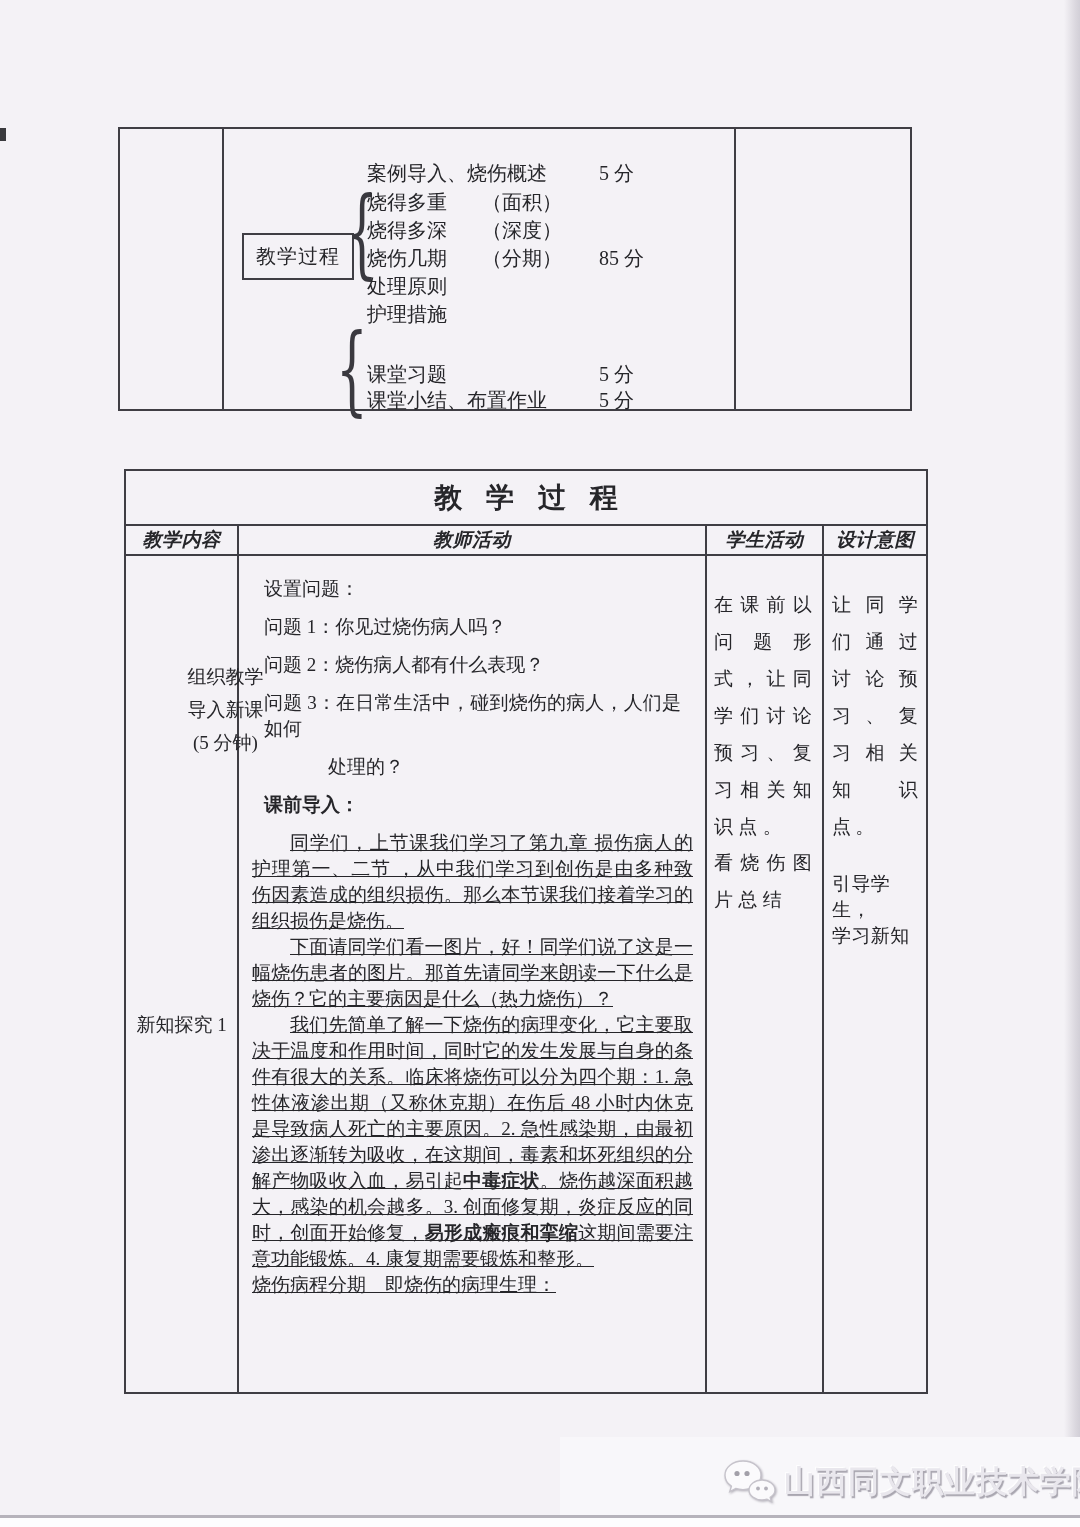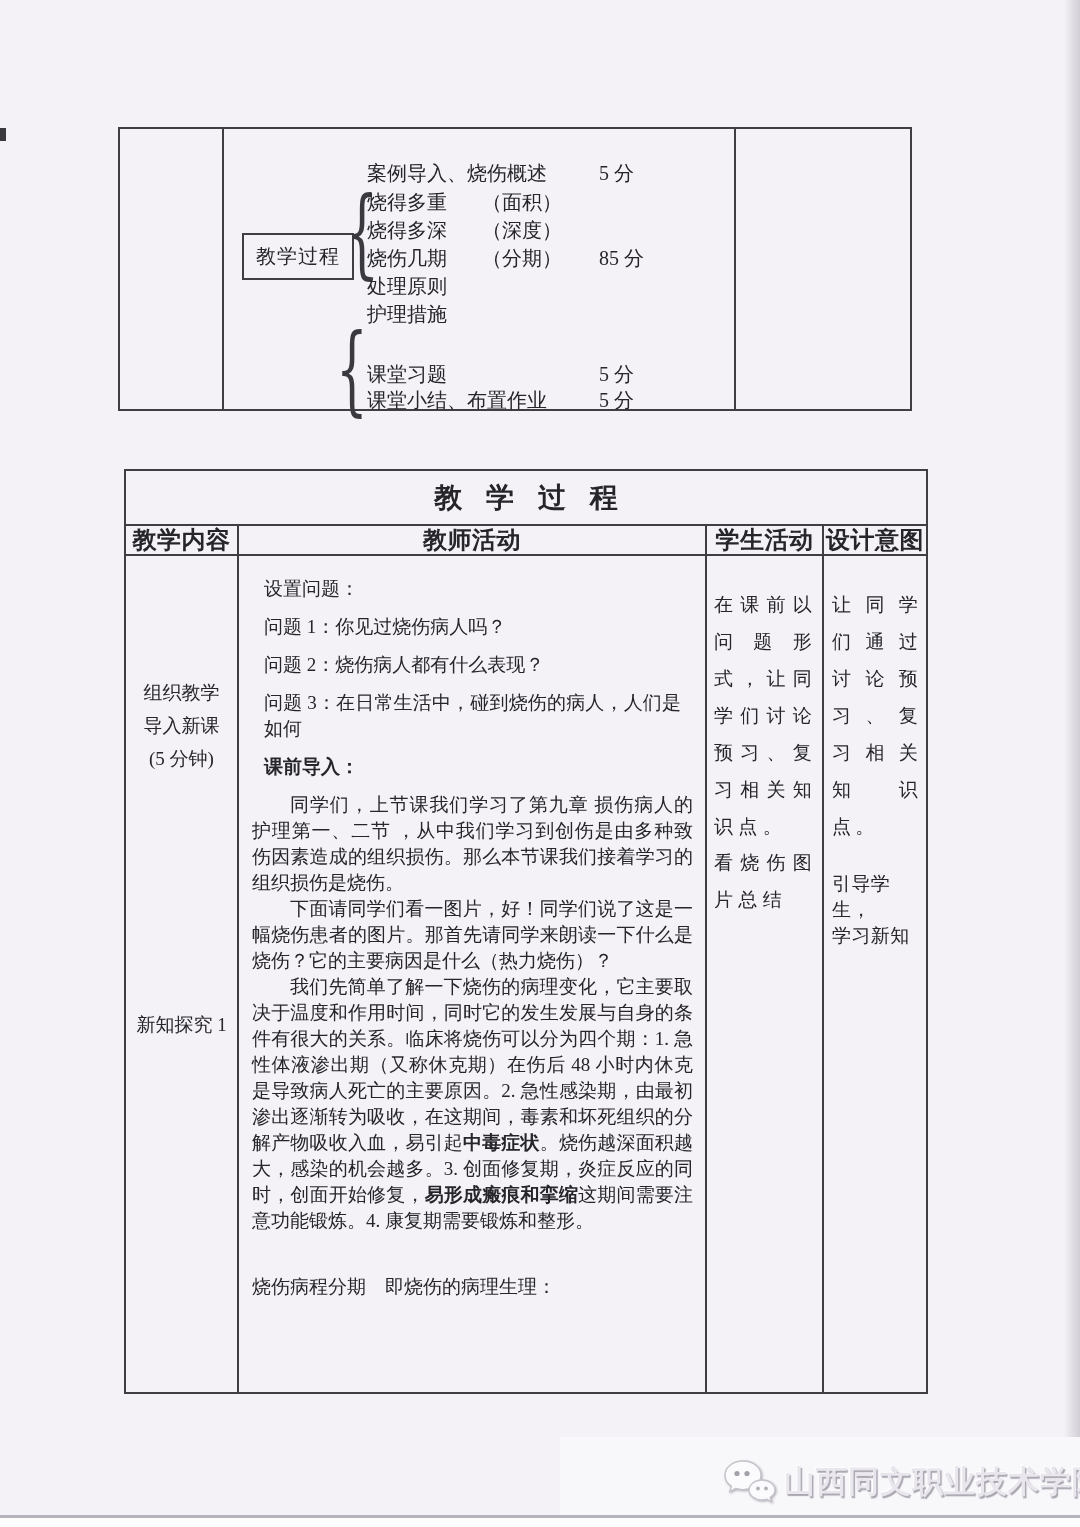--- a/index.html
+++ b/index.html
@@ -37,36 +37,36 @@
   
   .lesson-table{position:absolute;left:124px;top:469px;width:804px;height:925px;
     border:2px solid #3f3e44;box-sizing:border-box;
     display:grid;grid-template-columns:113px 468px 117px auto;
     grid-template-rows:55px 30px 1fr;}
   .lt-title{grid-column:1/5;border-bottom:2px solid #3f3e44;
     display:flex;align-items:center;justify-content:center;
     font-size:28px;font-weight:600;letter-spacing:0.85em;text-indent:0.85em;}
   .lt-h{border-bottom:2px solid #3f3e44;border-right:2px solid #3f3e44;
     display:flex;align-items:center;justify-content:center;
-    font-size:24px;font-weight:700;letter-spacing:0.5px;}
+    font-size:19px;font-weight:700;letter-spacing:0.5px;font-style:italic;}
   .lt-h.last{border-right:none;}
   .lt-c{border-right:2px solid #3f3e44;position:relative;box-sizing:border-box;}
   .lt-c.last{border-right:none;}
 
   .content-block{position:absolute;left:0;width:100%;text-align:center;
     font-size:19px;line-height:33px;}
-  .content-b1{top:120px;}
+  .content-b1{top:104px;padding-left:44px;}
   .content-b2{top:452px;}
 
   .teach{padding:8px 12px 0 13px;font-size:19px;line-height:26px;text-align:justify;}
   .t-line{margin:12px;}
   .t-cont{margin:0 0 0 4em;}
-  .t-para{margin:0;text-indent:2em;}
+  .t-para{margin:0;text-indent:2em;text-decoration:underline;}
   .t-bold{font-weight:700;}
-  .t-close{margin-top:40px;text-indent:0;}
+  .t-close{text-indent:0;}
 
   .narrow-block{position:absolute;font-size:19px;line-height:37px;text-align:justify;}
   .stud-b1{top:30px;left:7px;right:5px;letter-spacing:0.28em;}
   .stud-b2{top:288px;left:7px;right:5px;letter-spacing:0.28em;}
   .int-b1{top:30px;left:8px;right:4px;letter-spacing:0.22em;}
   .int-b2{top:315px;left:8px;right:4px;letter-spacing:0.02em;line-height:26px;text-align:left;}
 
   
   .footer-strip{position:absolute;left:560px;top:1437px;width:520px;height:79px;background:#f8f7fa;}
   .watermark{position:absolute;left:722px;top:1458px;display:flex;align-items:center;gap:8px;}
@@ -143,20 +143,21 @@
       <div>新知探究 1</div>
     </div>
   </div>
 
   <div class="lt-c">
     <div class="teach">
       <p class="t-line">设置问题：</p>
       <p class="t-line">问题 1：你见过烧伤病人吗？</p>
       <p class="t-line">问题 2：烧伤病人都有什么表现？</p>
       <p class="t-line">问题 3：在日常生活中，碰到烧伤的病人，人们是如何</p>
+      <p class="t-cont">处理的？</p>
       <p class="t-line t-bold">课前导入：</p>
       <p class="t-para">同学们，上节课我们学习了第九章 损伤病人的护理第一、二节 ，从中我们学习到创伤是由多种致伤因素造成的组织损伤。那么本节课我们接着学习的组织损伤是烧伤。</p>
       <p class="t-para">下面请同学们看一图片，好！同学们说了这是一幅烧伤患者的图片。那首先请同学来朗读一下什么是烧伤？它的主要病因是什么（热力烧伤）？</p>
       <p class="t-para"><span>我们先简单了解一下烧伤的病理变化，它主要取决于温度和作用时间，同时它的发生发展与自身的条件有很大的关系。临床将烧伤可以分为四个期：1. 急性体液渗出期（又称休克期）在伤后 48 小时内休克是导致病人死亡的主要原因。2. 急性感染期，由最初渗出逐渐转为吸收，在这期间，毒素和坏死组织的分解产物吸收入血，易引起</span><span class="t-bold">中毒症状</span><span>。烧伤越深面积越大，感染的机会越多。3. 创面修复期，炎症反应的同时，创面开始修复，</span><span class="t-bold">易形成瘢痕和挛缩</span><span>这期间需要注意功能锻炼。4. 康复期需要锻炼和整形。</span></p>
       <p class="t-para t-close">烧伤病程分期　即烧伤的病理生理：</p>
     </div>
   </div>
 
   <div class="lt-c">
     <div class="narrow-block stud-b1">在课前以问题形式，让同学们讨论预习、复习相关知识点。</div>

